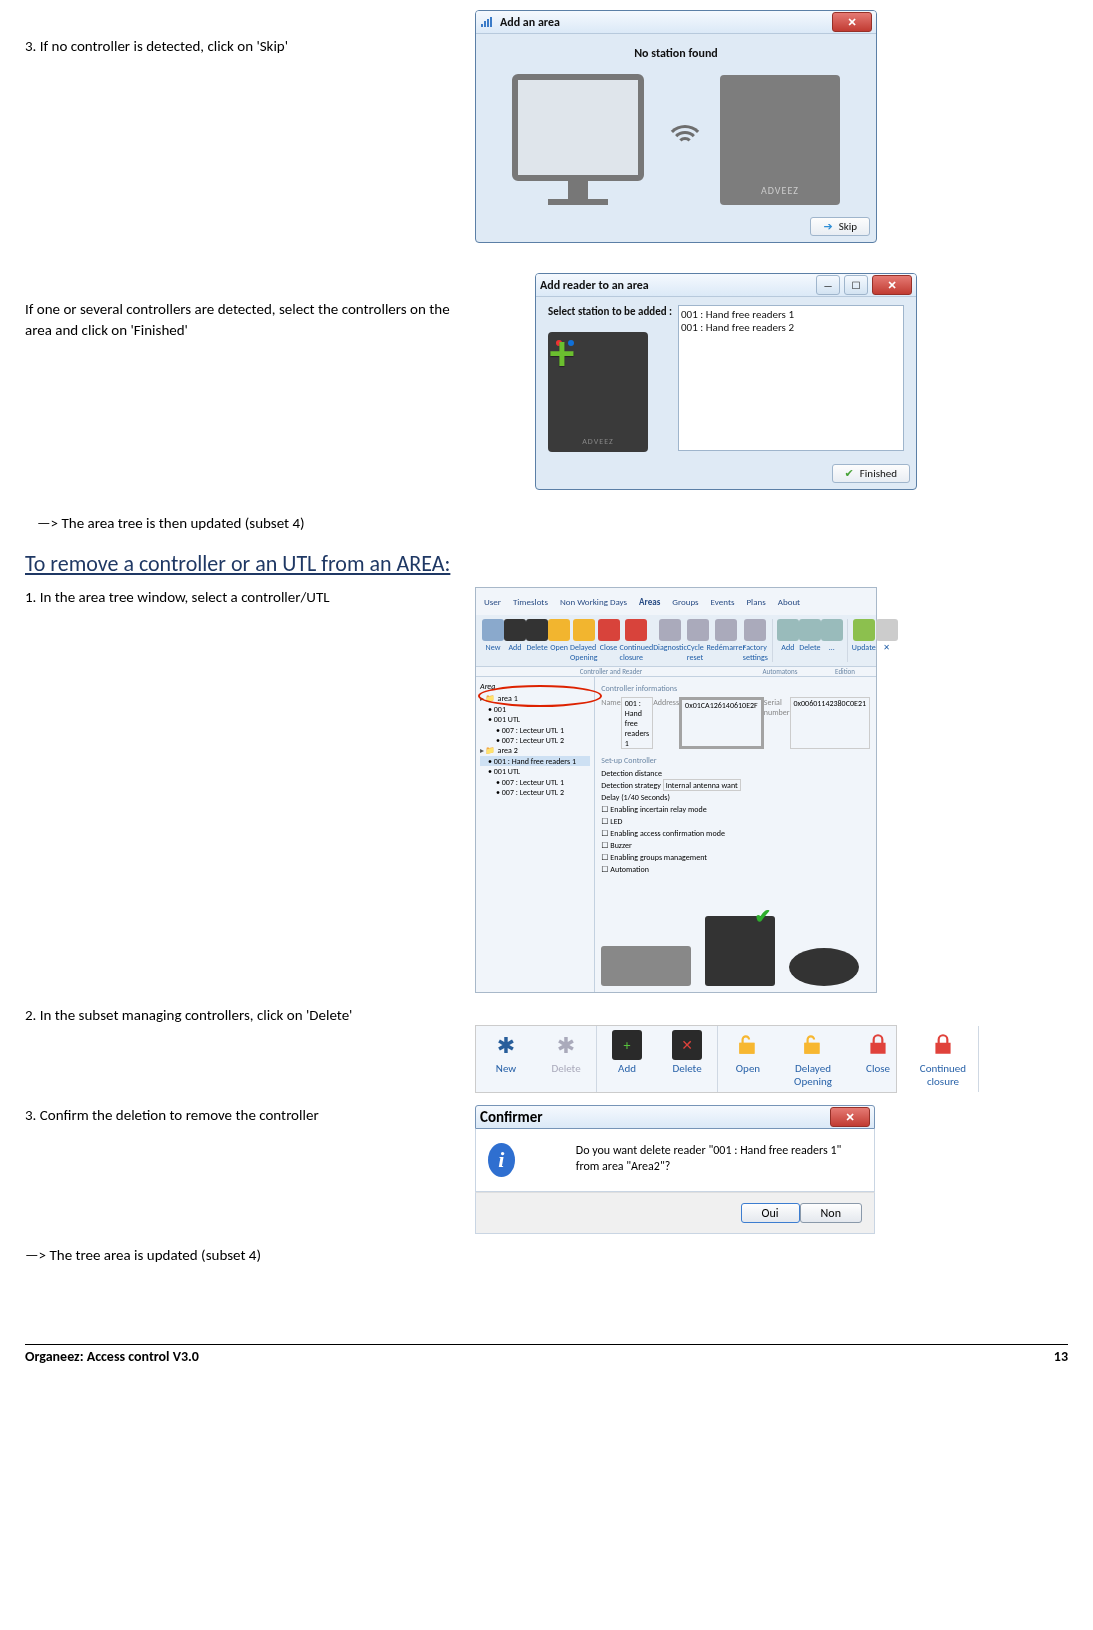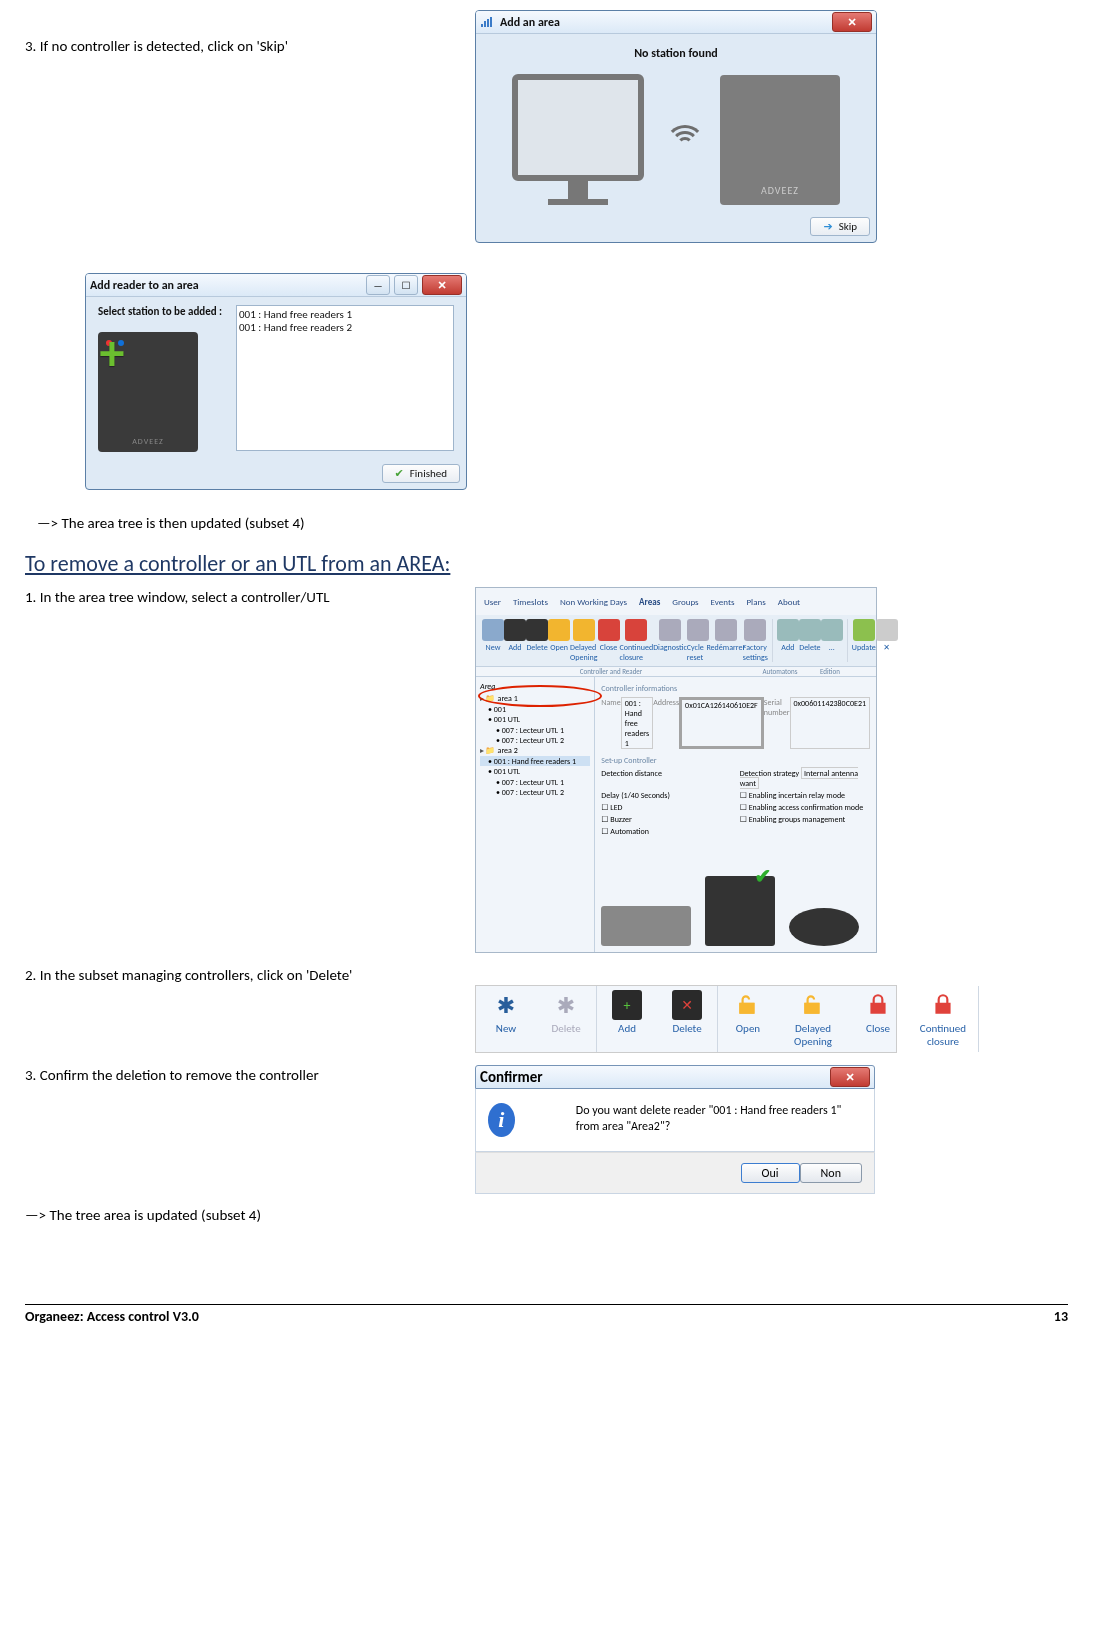--- a/index.html
+++ b/index.html
@@ -186,30 +186,33 @@
         <span class="btn">
           <span class="glyph" style="color:#2f8ed6;">➔</span>
           <span>Skip</span>
         </span>
       </div>
     </div>
   </div>
 </div>
 
 <div class="row" style="margin-top:30px;">
+  <div class="text-col" style="padding-top:26px;">
+    <span>If one or several controllers are detected, select the controllers on the area and click on 'Finished'</span>
+  </div>
   <div class="img-col">
     <div class="win" style="width:380px; margin-left:60px;">
       <div class="titlebar">
         <span class="tb-title">Add reader to an area</span>
         <span class="tb-spacer"></span>
         <span class="tb-btn">—</span>
         <span class="tb-btn">☐</span>
         <span class="tb-close" style="margin-left:4px;">✕</span>
       </div>
-      <div class="client" style="display:flex;gap:8px;">
+      <div class="client" style="display:flex;gap:0;">
         <div style="flex:0 0 130px;">
           <div style="font-weight:bold;font-size:11px;margin-bottom:14px;">Select station to be added :</div>
           <div style="position:relative;">
             <div class="smalldev">
               <span class="led1"></span>
                 <span class="led2"></span>
               <span style="position:absolute;bottom:6px;left:0;right:0;text-align:center;color:#888;font-size:8px;letter-spacing:1px;">ADVEEZ</span>
             </div>
             <span class="plus">+</span>
           </div>
@@ -313,21 +316,21 @@
             <span>Update</span>
           </div>
         <div class="rbtn">
             <span class="ic" style="background:#ccc;"></span>
             <span>✕</span>
           </div>
       </div>
       <div style="display:flex; font-size:7px; color:#6d88a6; border-bottom:1px solid #c3d1e0; padding:0 6px;">
         <span style="flex:1;text-align:center;">Controller and Reader</span>
         <span style="width:80px;text-align:center;">Automatons</span>
-        <span style="width:50px;text-align:left;">Edition</span>
+        <span style="width:50px;text-align:center;">Edition</span>
       </div>
       <div style="display:flex;position:relative;">
         <div class="tree">
           <div style="font-style:italic;margin-bottom:2px;">Area</div>
           <div class="node">📁 area 1</div>
           <div style="padding-left:8px;">  • 001</div>
           <div style="padding-left:8px;">  • 001 UTL</div>
           <div style="padding-left:16px;">    • 007 : Lecteur UTL 1</div>
           <div style="padding-left:16px;">    • 007 : Lecteur UTL 2</div>
           <div class="node">📁 area 2</div>
@@ -341,21 +344,21 @@
           <div style="color:#6d88a6;">Controller informations</div>
           <div style="display:flex;margin-top:4px;">
             <span style="color:#888;">Name</span>
             <span style="border:1px solid #ccc;padding:0 3px;">001 : Hand free readers 1</span>
             <span style="color:#888;">Address</span>
             <span style="border:3px solid #a3a3a3;padding:0 3px;">0x01CA126140610E2F</span>
             <span style="color:#888;">Serial number</span>
             <span style="border:1px solid #ccc;padding:0 3px;">0x00601142380C0E21</span>
           </div>
           <div style="color:#6d88a6;margin-top:6px;">Set-up Controller</div>
-          <div style="display:grid;grid-template-columns:1fr 1fr;gap:2px 8px;margin-top:3px;">
+          <div style="display:grid;grid-template-columns:1fr;gap:2px 8px;margin-top:3px;">
             <span>Detection distance</span>
             <span><span>Detection strategy</span> <span style="border:1px solid #ccc;padding:0 2px;">Internal antenna want</span></span>
             <span>Delay (1/40 Seconds)</span>
             <span>☐ <span>Enabling incertain relay mode</span></span>
             <span>☐ <span>LED</span></span>
             <span>☐ <span>Enabling access confirmation mode</span></span>
             <span>☐ <span>Buzzer</span></span>
             <span>☐ <span>Enabling groups management</span></span>
             <span>☐ <span>Automation</span></span>
             <span></span>

